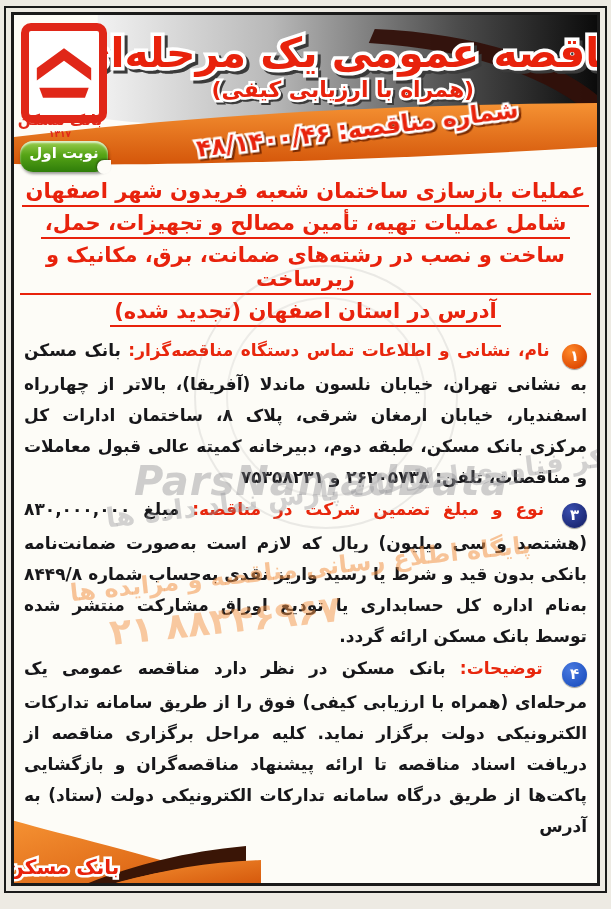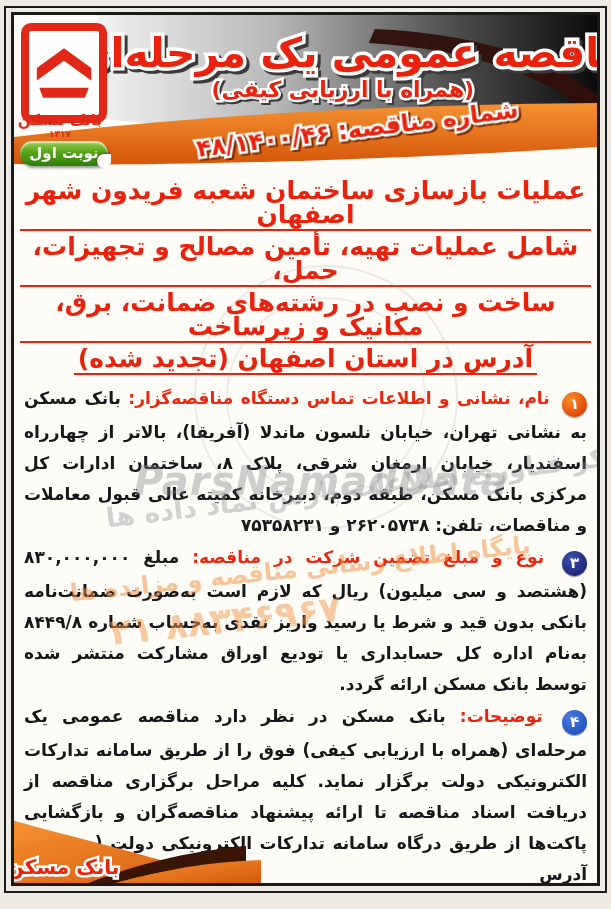--- a/index.html
+++ b/index.html
@@ -19,29 +19,29 @@
   .subtitle-txt{font-size:22px;stroke-width:5px;filter:drop-shadow(2px 2px 0.5px #3a3a3a);}
   .tender-txt{font-size:24px;stroke-width:5px;filter:drop-shadow(2px 2px 0.5px #7a2a00);}
 
   .logo-box{position:absolute;left:7px;top:8px;width:70px;height:84px;background:#fff;
     border:8px solid #e02718;border-radius:10px;}
   .logo-box svg{width:100%;height:100%;display:block;}
   .logo-caption{position:absolute;left:0px;top:98px;width:92px;text-align:center;color:#e02718;
     font-weight:bold;font-size:15px;line-height:15px;}
   .logo-year{position:absolute;left:0px;top:114px;width:92px;text-align:center;color:#e02718;
     font-weight:bold;font-size:9px;}
-  .round-badge{position:absolute;left:6px;top:126px;width:88px;height:25px;border-radius:13px;
+  .round-badge{position:absolute;left:6px;top:126px;width:88px;height:31px;border-radius:13px;
     background:linear-gradient(#9ccf52,#56a416 45%,#2f7d0a);box-shadow:inset 0 2px 2px rgba(255,255,255,.7),1px 2px 3px rgba(0,0,0,.4);
     color:#fff;font-weight:bold;font-size:15px;text-align:center;line-height:25px;}
   .round-badge::after{content:"";position:absolute;right:-3px;bottom:-2px;width:14px;height:14px;
     background:#fdfcf7;border-radius:50% 0 50% 50%;box-shadow:-1px -1px 2px rgba(0,0,0,.35);}
 
   
   .subject{margin:10px 6px 4px;text-align:center;direction:rtl;}
-  .subject div{display:inline-block;color:#e8220c;font-weight:bold;font-size:25px;line-height:24px;
+  .subject div{display:inline-block;color:#e8220c;font-weight:bold;font-size:21px;line-height:24px;
     border-bottom:2.5px solid #e8220c;padding:0 4px 2px;margin:2px 0;}
 
   
   .items{direction:rtl;margin:6px 10px 0;text-align:justify;}
   .items p{margin:1px 0;font-size:17px;line-height:31px;color:#17171a;font-weight:bold;}
   .numcircle{display:inline-block;width:25px;height:25px;border-radius:50%;color:#fff;text-align:center;
     line-height:25px;font-size:15px;font-weight:bold;margin-left:5px;vertical-align:-5px;
     box-shadow:0 1px 1px rgba(0,0,0,.4);}
   .num-orange{background:radial-gradient(circle at 35% 30%,#ff8a2a,#e04c04 70%,#b93000);}
   .num-red{background:radial-gradient(circle at 35% 30%,#ff7a3a,#e03a04 70%,#c02800);}

